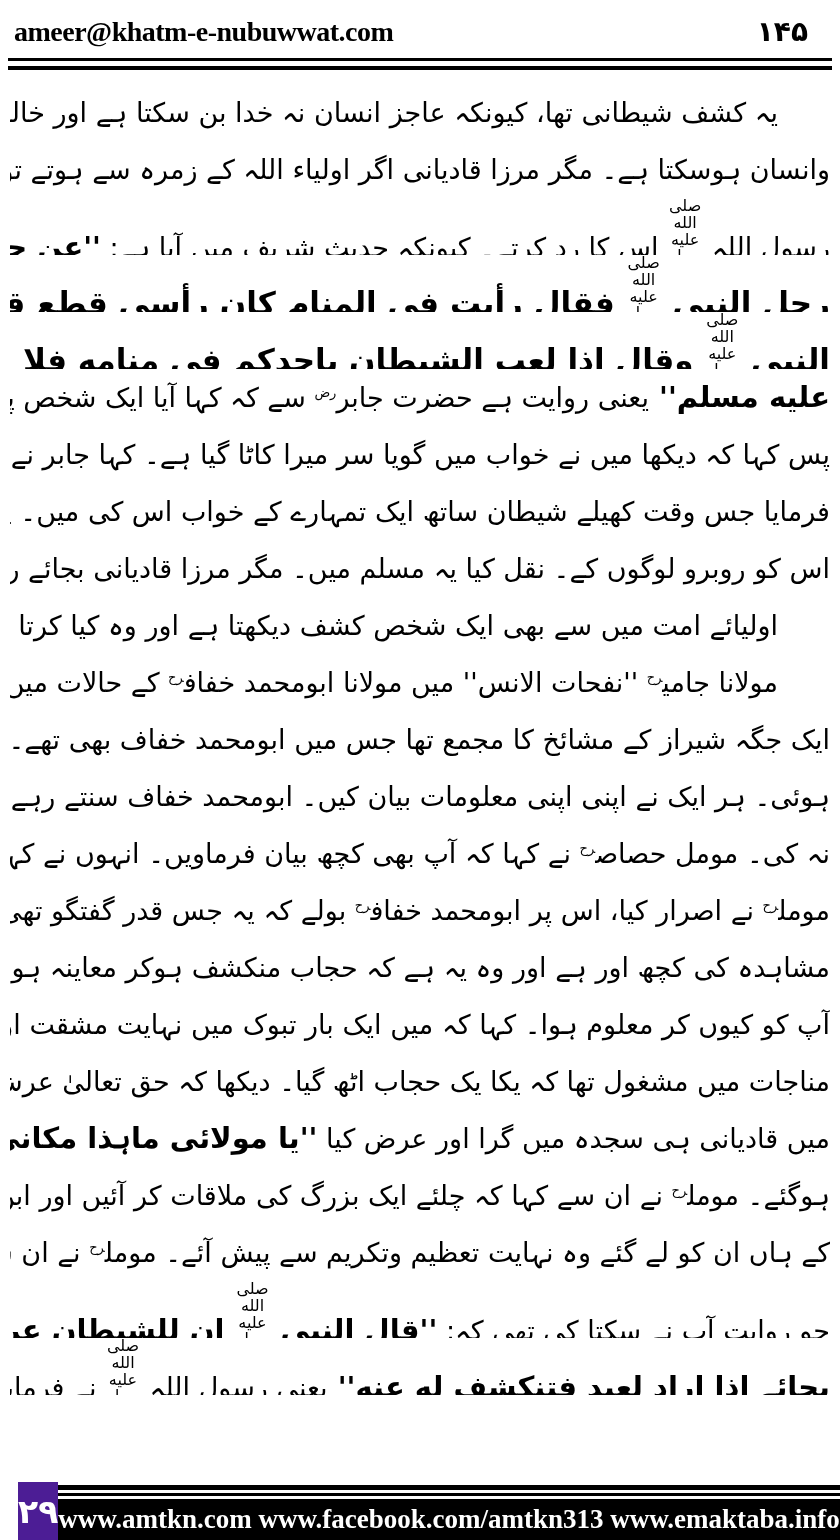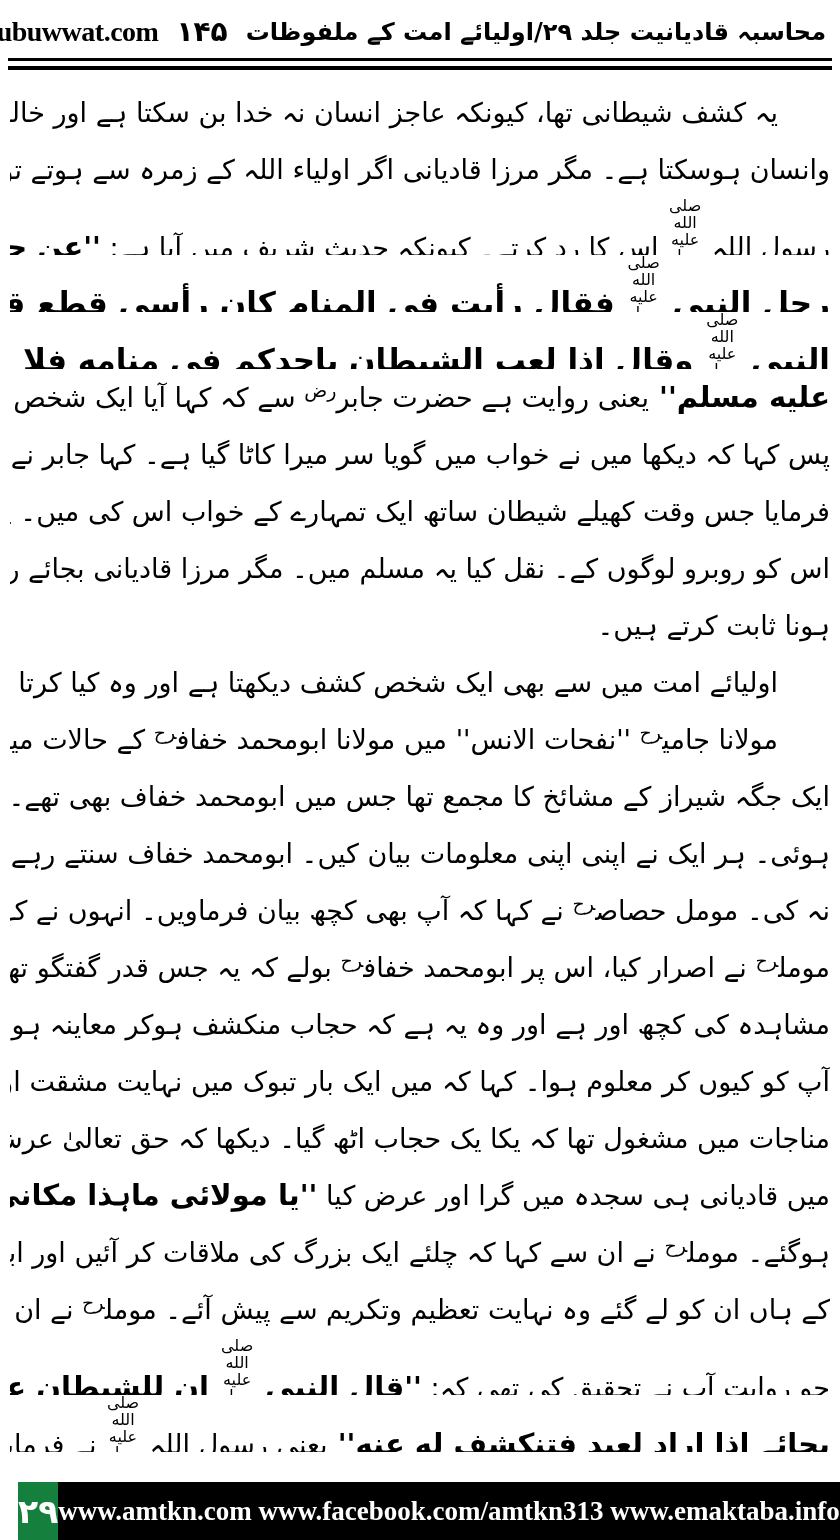--- a/index.html
+++ b/index.html
@@ -50,82 +50,80 @@
   .line.arabic{font-weight:bold;font-size:31px;}
   .seg.bold{font-weight:bold;font-size:29px;}
   .line.arabic .seg.bold{font-size:31px;}
 
   
   .saw{
     display:inline-block;width:36px;font-size:16px;line-height:1.05;
     white-space:normal;text-align:center;vertical-align:-4px;
     font-weight:normal;
   }
-  .hm{font-size:19px;vertical-align:super;line-height:0;}
+  .hm{font-size:13px;vertical-align:super;line-height:0;}
 
   
   .footer{
     position:absolute;left:0;right:0;bottom:0;height:58px;
     display:flex;direction:ltr;align-items:stretch;
   }
   .vol-box{
-    margin-left:18px;width:84px;background:#15803d;color:#fff;
+    margin-left:18px;width:84px;background:#4c1d95;color:#fff;
     display:flex;align-items:center;justify-content:center;
     font-size:33px;font-weight:bold;
     font-family:"DejaVu Sans",sans-serif;
   }
-  .bar{flex:1;margin-right:6px;display:flex;flex-direction:row;}
+  .bar{flex:1;margin-right:6px;display:flex;flex-direction:column;}
   .bar .s1{height:5px;background:#000;margin-top:3px;}
   .bar .g1{height:3px;background:#fff;}
   .bar .s2{height:3px;background:#000;}
   .bar .g2{height:3px;background:#fff;}
   .bar .urls{
     flex:1;background:#000;color:#fff;
     display:flex;align-items:center;justify-content:center;
     font-family:"Liberation Serif",serif;font-weight:bold;font-size:27px;
     white-space:nowrap;
   }
 </style>
 </head>
 <body>
 
 <div class="page">
 
   <div class="header">
-    <div class="title">محاسبہ قادیانیت جلد ۲۹/اولیائے امت کے ملفوظات</div>
     <div class="pagenum">۱۴۵</div>
     <div class="email">ameer@khatm-e-nubuwwat.com</div>
   </div>
 
   <div class="rule"></div>
 
   <div class="body-text">
       <div class="line indent"><span class="seg">یہ کشف شیطانی تھا، کیونکہ عاجز انسان نہ خدا بن سکتا ہے اور خالق زمین و آسمان</span></div>
       <div class="line"><span class="seg">وانسان ہوسکتا ہے۔ مگر مرزا قادیانی اگر اولیاء اللہ کے زمرہ سے ہوتے تو حسب فرمان محمد</span></div>
       <div class="line"><span class="seg">رسول اللہ <span class="saw">صلى الله عليه وسلم</span> اس کا رد کرتے۔ کیونکہ حدیث شریف میں آیا ہے: </span><span class="seg bold">''عن جابر جاء</span></div>
       <div class="line arabic"><span class="seg bold">رجل النبی <span class="saw">صلى الله عليه وسلم</span> فقال رأیت فی المنام کان رأسی قطع قال فضحک</span></div>
       <div class="line arabic"><span class="seg bold">النبی <span class="saw">صلى الله عليه وسلم</span> وقال اذا لعب الشیطان باحدکم فی منامه فلا یحدث به الناس.</span></div>
       <div class="line"><span class="seg bold">عليه مسلم'' </span><span class="seg">یعنی روایت ہے حضرت جابر<sup class="hm">رض</sup> سے کہ کہا آیا ایک شخص پاس نبی  کے</span></div>
       <div class="line"><span class="seg">پس کہا کہ دیکھا میں نے خواب میں گویا سر میرا کاٹا گیا ہے۔ کہا جابر نے پس ہنسے نبی  اور</span></div>
       <div class="line"><span class="seg">فرمایا جس وقت کھیلے شیطان ساتھ ایک تمہارے کے خواب اس کی میں۔ پس نہ بیان کرے</span></div>
       <div class="line"><span class="seg">اس کو روبرو لوگوں کے۔ نقل کیا یہ مسلم میں۔ مگر مرزا قادیانی بجائے رد کرنے کے الٹا اپنا خدا</span></div>
-      <div class="line end"><span class="seg">ہونا ثابت کرتے ہیں۔</span></div>
       <div class="line end indent"><span class="seg">اولیائے امت میں سے بھی ایک شخص کشف دیکھتا ہے اور وہ کیا کرتا ہے۔</span></div>
       <div class="line indent"><span class="seg">مولانا جامی<sup class="hm">رح</sup> ''نفحات الانس'' میں مولانا ابومحمد خفاف<sup class="hm">رح</sup> کے حالات میں لکھتے ہیں کہ</span></div>
       <div class="line"><span class="seg">ایک جگہ شیراز کے مشائخ کا مجمع تھا جس میں ابومحمد خفاف بھی تھے۔ گفتگو مشاہدہ کے باب میں</span></div>
       <div class="line"><span class="seg">ہوئی۔ ہر ایک نے اپنی اپنی معلومات بیان کیں۔ ابومحمد خفاف سنتے رہے اور اپنی تحقیق کچھ بیان</span></div>
       <div class="line"><span class="seg">نہ کی۔ مومل حصاص<sup class="hm">رح</sup> نے کہا کہ آپ بھی کچھ بیان فرماویں۔ انہوں نے کہا یہ تحقیقات کافی ہیں۔</span></div>
       <div class="line"><span class="seg">مومل<sup class="hm">رح</sup> نے اصرار کیا، اس پر ابومحمد خفاف<sup class="hm">رح</sup> بولے کہ یہ جس قدر گفتگو تھی حد علم میں تھی، حقیقت</span></div>
       <div class="line"><span class="seg">مشاہدہ کی کچھ اور ہے اور وہ یہ ہے کہ حجاب منکشف ہوکر معاینہ ہوجاوے۔ سب نے کہا کہ یہ</span></div>
       <div class="line"><span class="seg">آپ کو کیوں کر معلوم ہوا۔ کہا کہ میں ایک بار تبوک میں نہایت مشقت اور فاقہ کی حالت میں</span></div>
       <div class="line"><span class="seg">مناجات میں مشغول تھا کہ یکا یک حجاب اٹھ گیا۔ دیکھا کہ حق تعالیٰ عرش پر جلوہ افروز ہے۔</span></div>
       <div class="line"><span class="seg">میں قادیانی ہی سجدہ میں گرا اور عرض کیا </span><span class="seg bold">''یا مولائی ماہذا مکانی وموضعی''</span></div>
       <div class="line"><span class="seg">ہوگئے۔ مومل<sup class="hm">رح</sup> نے ان سے کہا کہ چلئے ایک بزرگ کی ملاقات کر آئیں اور ابن سعدان محدث</span></div>
       <div class="line"><span class="seg">کے ہاں ان کو لے گئے وہ نہایت تعظیم وتکریم سے پیش آئے۔ مومل<sup class="hm">رح</sup> نے ان سے کہا کہ اے شیخ!</span></div>
-      <div class="line"><span class="seg">جو روایت آپ نے تحقیق کی تھی کہ: </span><span class="seg bold">''قال النبی <span class="saw">صلى الله عليه وسلم</span> ان للشیطان عرشاً بین السماء</span></div>
+      <div class="line"><span class="seg">جو روایت آپ نے سکتا کی تھی کہ: </span><span class="seg bold">''قال النبی <span class="saw">صلى الله عليه وسلم</span> ان للشیطان عرشاً بین السماء</span></div>
       <div class="line"><span class="seg bold">بجائے اذا اراد لعبد فتنکشف له عنه'' </span><span class="seg">یعنی رسول اللہ <span class="saw">صلى الله عليه وسلم</span> نے فرمایا کہ آسمان اور</span></div>
     </div>
 
   <div class="footer">
     <div class="vol-box">۲۹</div>
     <div class="bar">
       <div class="s1"></div>
       <div class="g1"></div>
       <div class="s2"></div>
       <div class="g2"></div>

